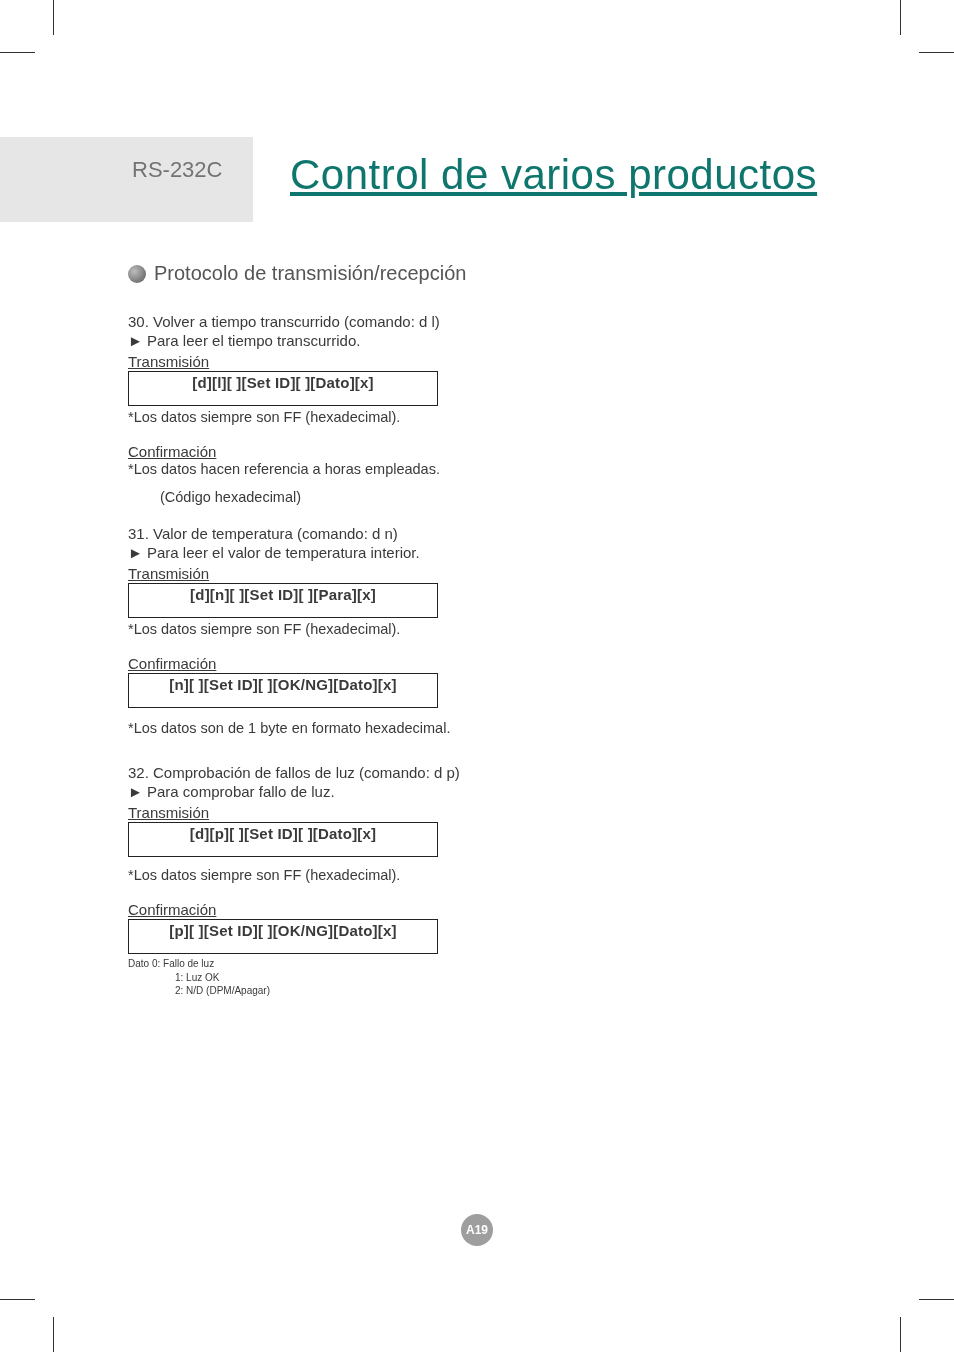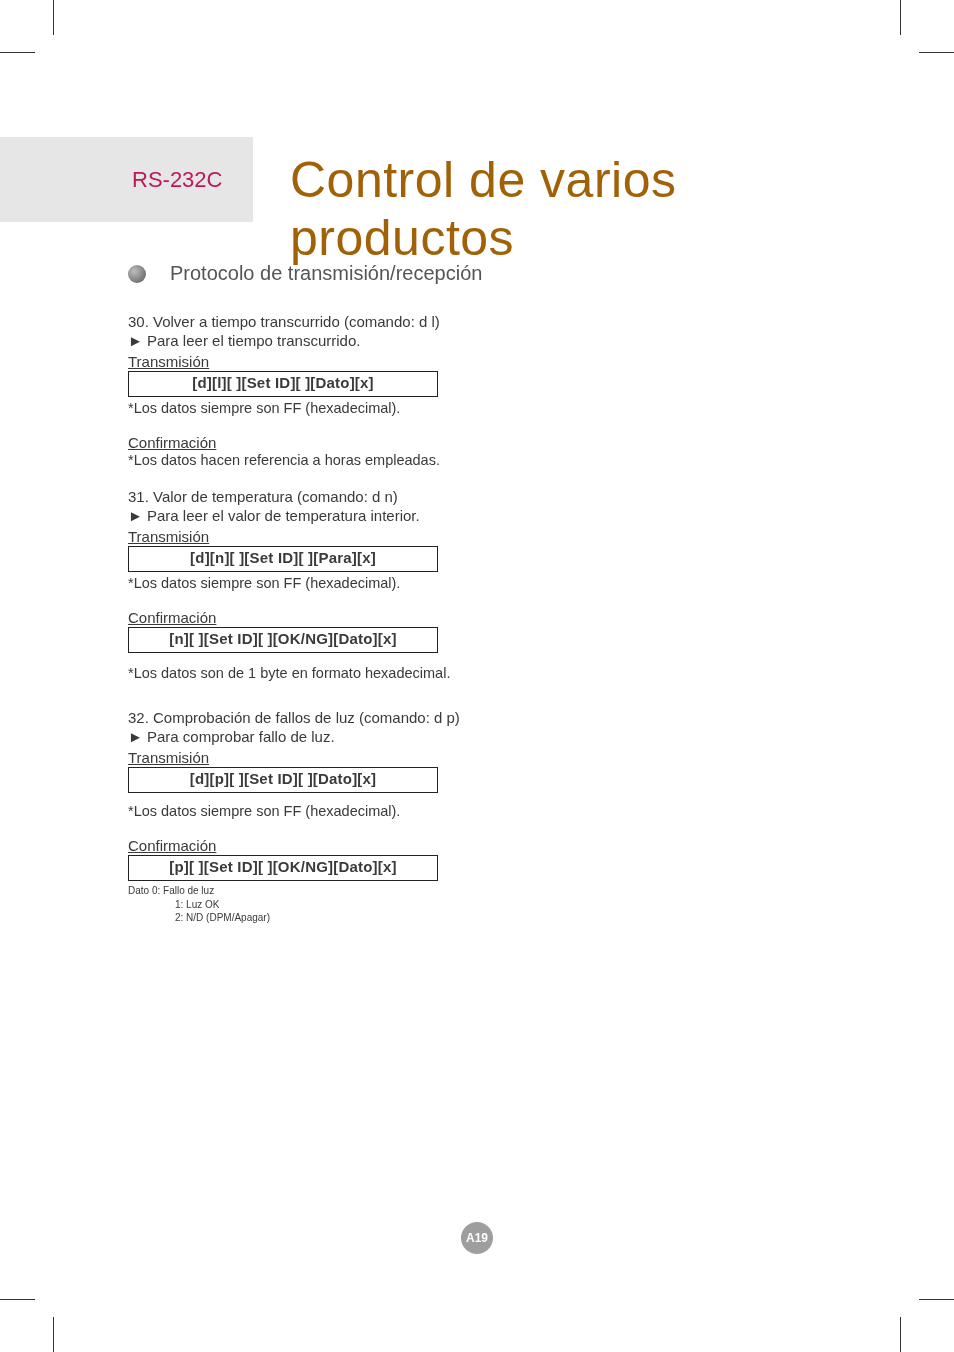--- a/index.html
+++ b/index.html
@@ -12,40 +12,40 @@
   .crop-tl-h { left: 0; top: 52px; width: 35px; height: 1px; }
   .crop-tr-v { right: 53px; top: 0; width: 1px; height: 35px; }
   .crop-tr-h { right: 0; top: 52px; width: 35px; height: 1px; }
   .crop-bl-v { left: 53px; bottom: 0; width: 1px; height: 35px; }
   .crop-bl-h { left: 0; bottom: 52px; width: 35px; height: 1px; }
   .crop-br-v { right: 53px; bottom: 0; width: 1px; height: 35px; }
   .crop-br-h { right: 0; bottom: 52px; width: 35px; height: 1px; }
 
   .header-band { position: absolute; left: 0; top: 137px; width: 900px; height: 85px; }
   .header-grey { position: absolute; left: 0; top: 0; width: 253px; height: 85px; background: #e6e6e6; }
-  .header-label { position: absolute; left: 132px; top: 30px; font-size: 22px; color: #be185d; }
-  .header-title { position: absolute; left: 290px; top: 14px; font-size: 50px; color: #a16207; letter-spacing: 0.5px; }
+  .header-label { position: absolute; left: 132px; top: 20px; font-size: 22px; color: #737373; }
+  .header-title { position: absolute; left: 290px; top: 14px; font-size: 42px; color: #0f766e; letter-spacing: 0.5px; text-decoration: underline; }
 
   .content { position: absolute; left: 128px; top: 262px; width: 720px; }
 
-  .section-head { display: flex; align-items: center; gap: 24px; margin-bottom: 28px; text-align: center; }
+  .section-head { display: flex; align-items: center; gap: 8px; margin-bottom: 28px; text-align: center; }
   .bullet { width: 18px; height: 18px; border-radius: 50%; background: radial-gradient(circle at 35% 35%, #bdbdbd 0%, #8f8f8f 45%, #555 100%); }
   .section-title { font-size: 20px; color: #555; }
 
   .cmd-title { font-size: 15px; margin-bottom: 2px; margin-top: 20px; }
   .cmd-sub { font-size: 15px; margin-bottom: 4px; }
   .lbl { font-size: 15px; text-decoration: underline; margin-bottom: 1px; }
-  .box { border: 1.5px solid #222; width: 310px; padding: 2px 0 5px 0; text-align: center; font-family: Arial, sans-serif; font-size: 15px; font-weight: bold; letter-spacing: 0.2px; margin-bottom: 3px; }
+  .box { border: 1.5px solid #222; width: 310px; padding: 2px 0 14px 0; text-align: center; font-family: Arial, sans-serif; font-size: 15px; font-weight: bold; letter-spacing: 0.2px; margin-bottom: 3px; }
   .note { font-size: 14.5px; margin-bottom: 18px; }
   .note-tight { font-size: 14.5px; margin-bottom: 12px; }
   .note-indent { font-size: 14.5px; margin-left: 32px; margin-bottom: 10px; }
   .dato-block { font-size: 10px; line-height: 1.35; }
   .dato-block .ind { margin-left: 47px; }
 
-  .page-badge { position: absolute; left: 50%; bottom: 98px; transform: translateX(-50%); width: 32px; height: 32px; border-radius: 50%; background: #9e9e9e; display: flex; align-items: center; justify-content: center; color: #fff; font-size: 12px; font-weight: bold; }
+  .page-badge { position: absolute; left: 50%; bottom: 106px; transform: translateX(-50%); width: 32px; height: 32px; border-radius: 50%; background: #9e9e9e; display: flex; align-items: center; justify-content: center; color: #fff; font-size: 12px; font-weight: bold; }
 </style>
 </head>
 <body>
 
 <div class="page">
 
   <div class="crop-tl-v"></div>
   <div class="crop-tl-h"></div>
   <div class="crop-tr-v"></div>
   <div class="crop-tr-h"></div>
@@ -67,20 +67,21 @@
       <div class="section-title">Protocolo de transmisión/recepción</div>
     </div>
 
     <div class="cmd-title">30. Volver a tiempo transcurrido (comando: d l)</div>
     <div class="cmd-sub">► Para leer el tiempo transcurrido.</div>
     <div class="lbl">Transmisión</div>
     <div class="box">[d][l][ ][Set ID][ ][Dato][x]</div>
     <div class="note"> *Los datos siempre son FF (hexadecimal).</div>
     <div class="lbl">Confirmación</div>
     <div class="note-tight"> *Los datos hacen referencia a horas empleadas.</div>
+    <div class="note-indent">(Código hexadecimal)</div>
 
     <div class="cmd-title">31. Valor de temperatura (comando: d n)</div>
     <div class="cmd-sub">► Para leer el valor de temperatura interior.</div>
     <div class="lbl">Transmisión</div>
     <div class="box">[d][n][ ][Set ID][ ][Para][x]</div>
     <div class="note">*Los datos siempre son FF (hexadecimal).</div>
     <div class="lbl">Confirmación</div>
     <div class="box">[n][ ][Set ID][ ][OK/NG][Dato][x]</div>
     <div class="note" style="margin-top:12px; margin-bottom:28px;">*Los datos son de 1 byte en formato hexadecimal.</div>
 

